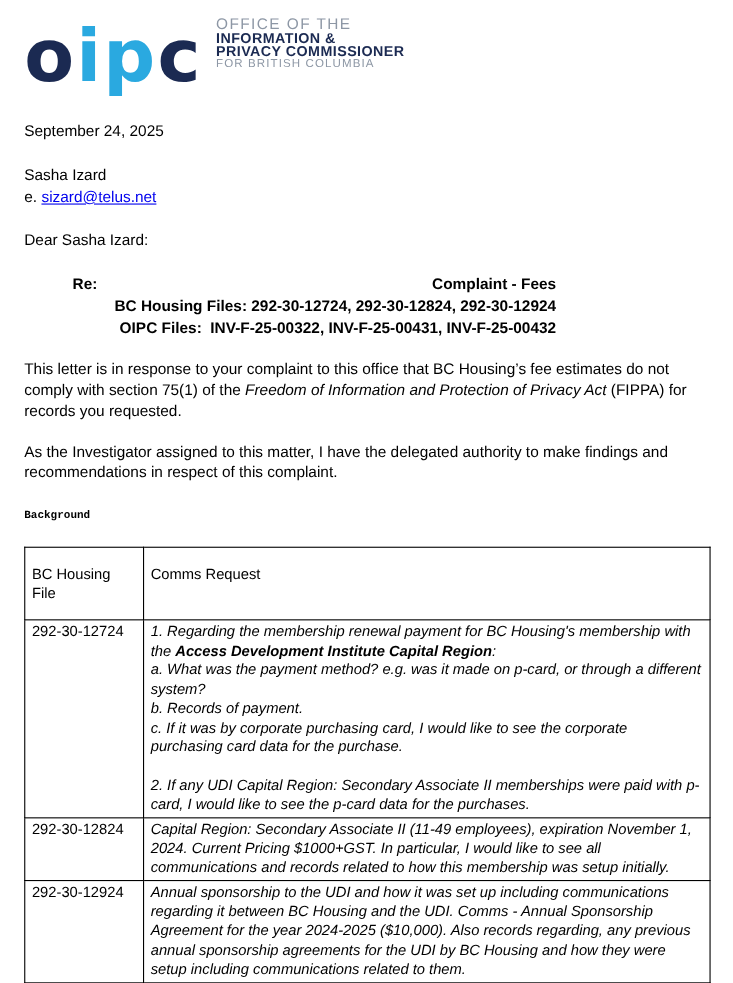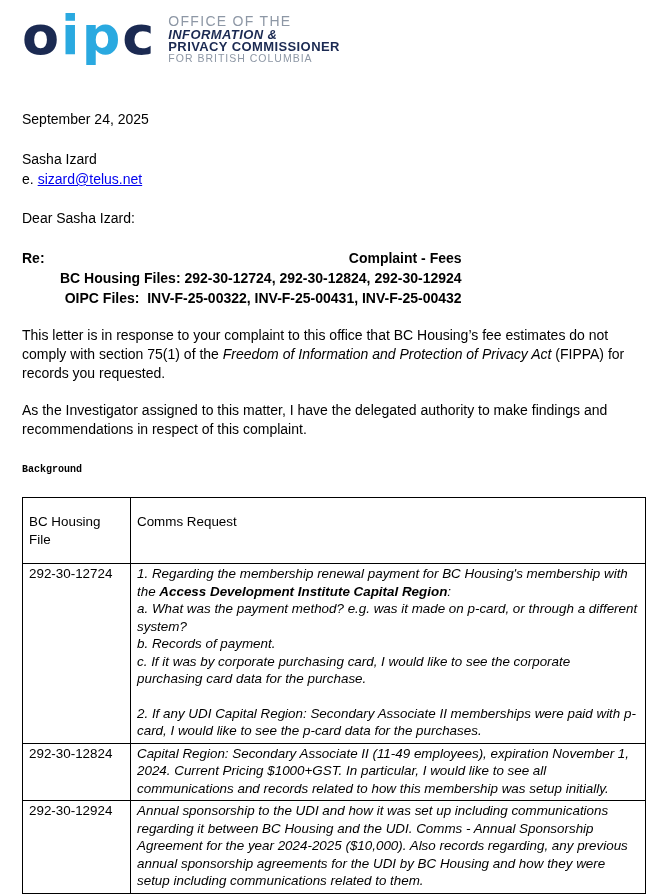--- a/index.html
+++ b/index.html
@@ -15,42 +15,42 @@
     line-height: 19px;
     color: #000000;
     overflow: hidden;
   }
 
   
   .logo-row { display: flex; align-items: flex-start; height: 58px; }
   .logo-word {
     font-family: "DejaVu Sans", sans-serif;
     font-weight: bold;
-    font-size: 54px;
+    font-size: 66px;
     line-height: 52px;
     letter-spacing: 2px;
-    margin-top: 0;
+    margin-top: 16px;
   }
   .navy { color: #1b2a52; }
   .blue { color: #2aa9e0; }
   .org { margin: 6px 0 0 12px; }
   .org-l1 { font-size: 14px;  line-height: 10.5px; letter-spacing: 1.3px; color: #8d97a5; }
   .org-l2, .org-l3 { font-size: 13px; line-height: 11.5px; font-weight: bold; letter-spacing: 0.4px; color: #1b2a52; }
-  .org-l2 { margin-top: 2px; font-style: italic; }
+  .org-l2 { margin-top: 2px; }
   .org-l3 { margin-top: 1px; }
   .org-l4 { font-size: 10.5px; line-height: 11.5px; letter-spacing: 1px; color: #8d97a5; }
 
   
   .date { margin: 42px 0 0 0; }
   .addr { margin-top: 20px; line-height: 20px; }
   .email-lbl { margin-right: 4px; }
   .link { color: #0101ee; text-decoration: underline; cursor: pointer; }
   .salutation { margin: 20px 0 0 0; }
   .re-block { display: flex; margin-top: 20px; font-weight: bold; line-height: 20px; }
-  .re-label { width: 38px; flex: 0 0 38px; }
+  .re-label { width: 38px; flex: 0 0 38px; margin-left: 44px; }
   .re-lines div { white-space: pre-wrap; text-align: right; }
   .para { margin: 18px 0 0 0; }
   .i { font-style: italic; }
   .bg-head { margin: 21px 0 0 0; font-size: 10px; font-weight: bold; line-height: 19px; font-family: Liberation Mono, monospace; }
 
   
   table.req-table {
     border-collapse: collapse;
     width: 624px;
     margin-top: 18px;

